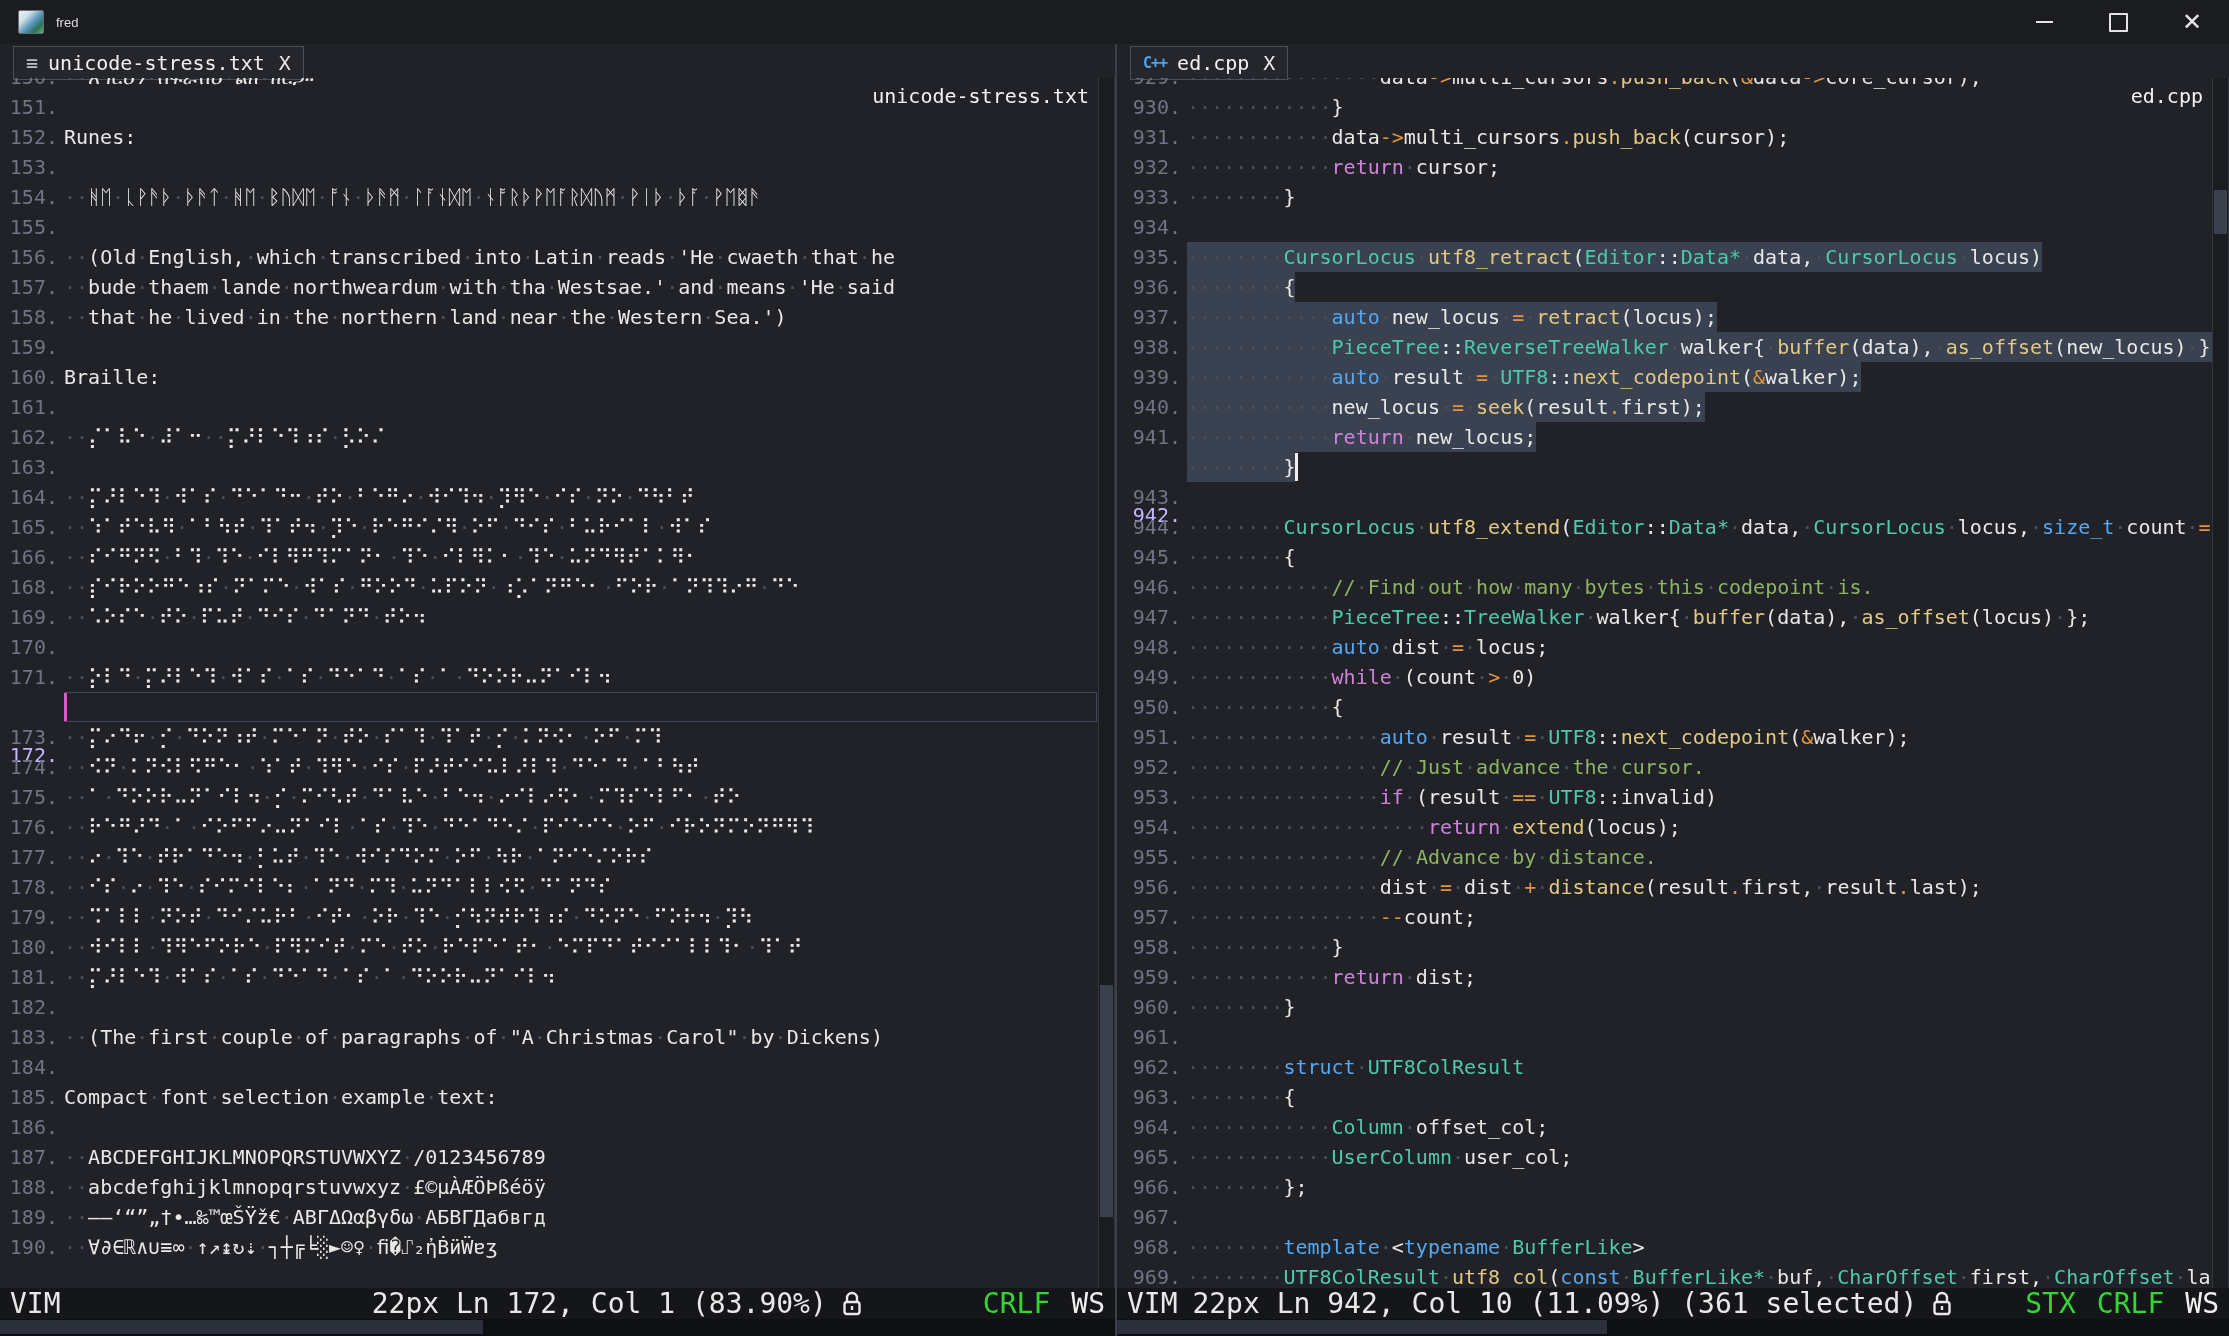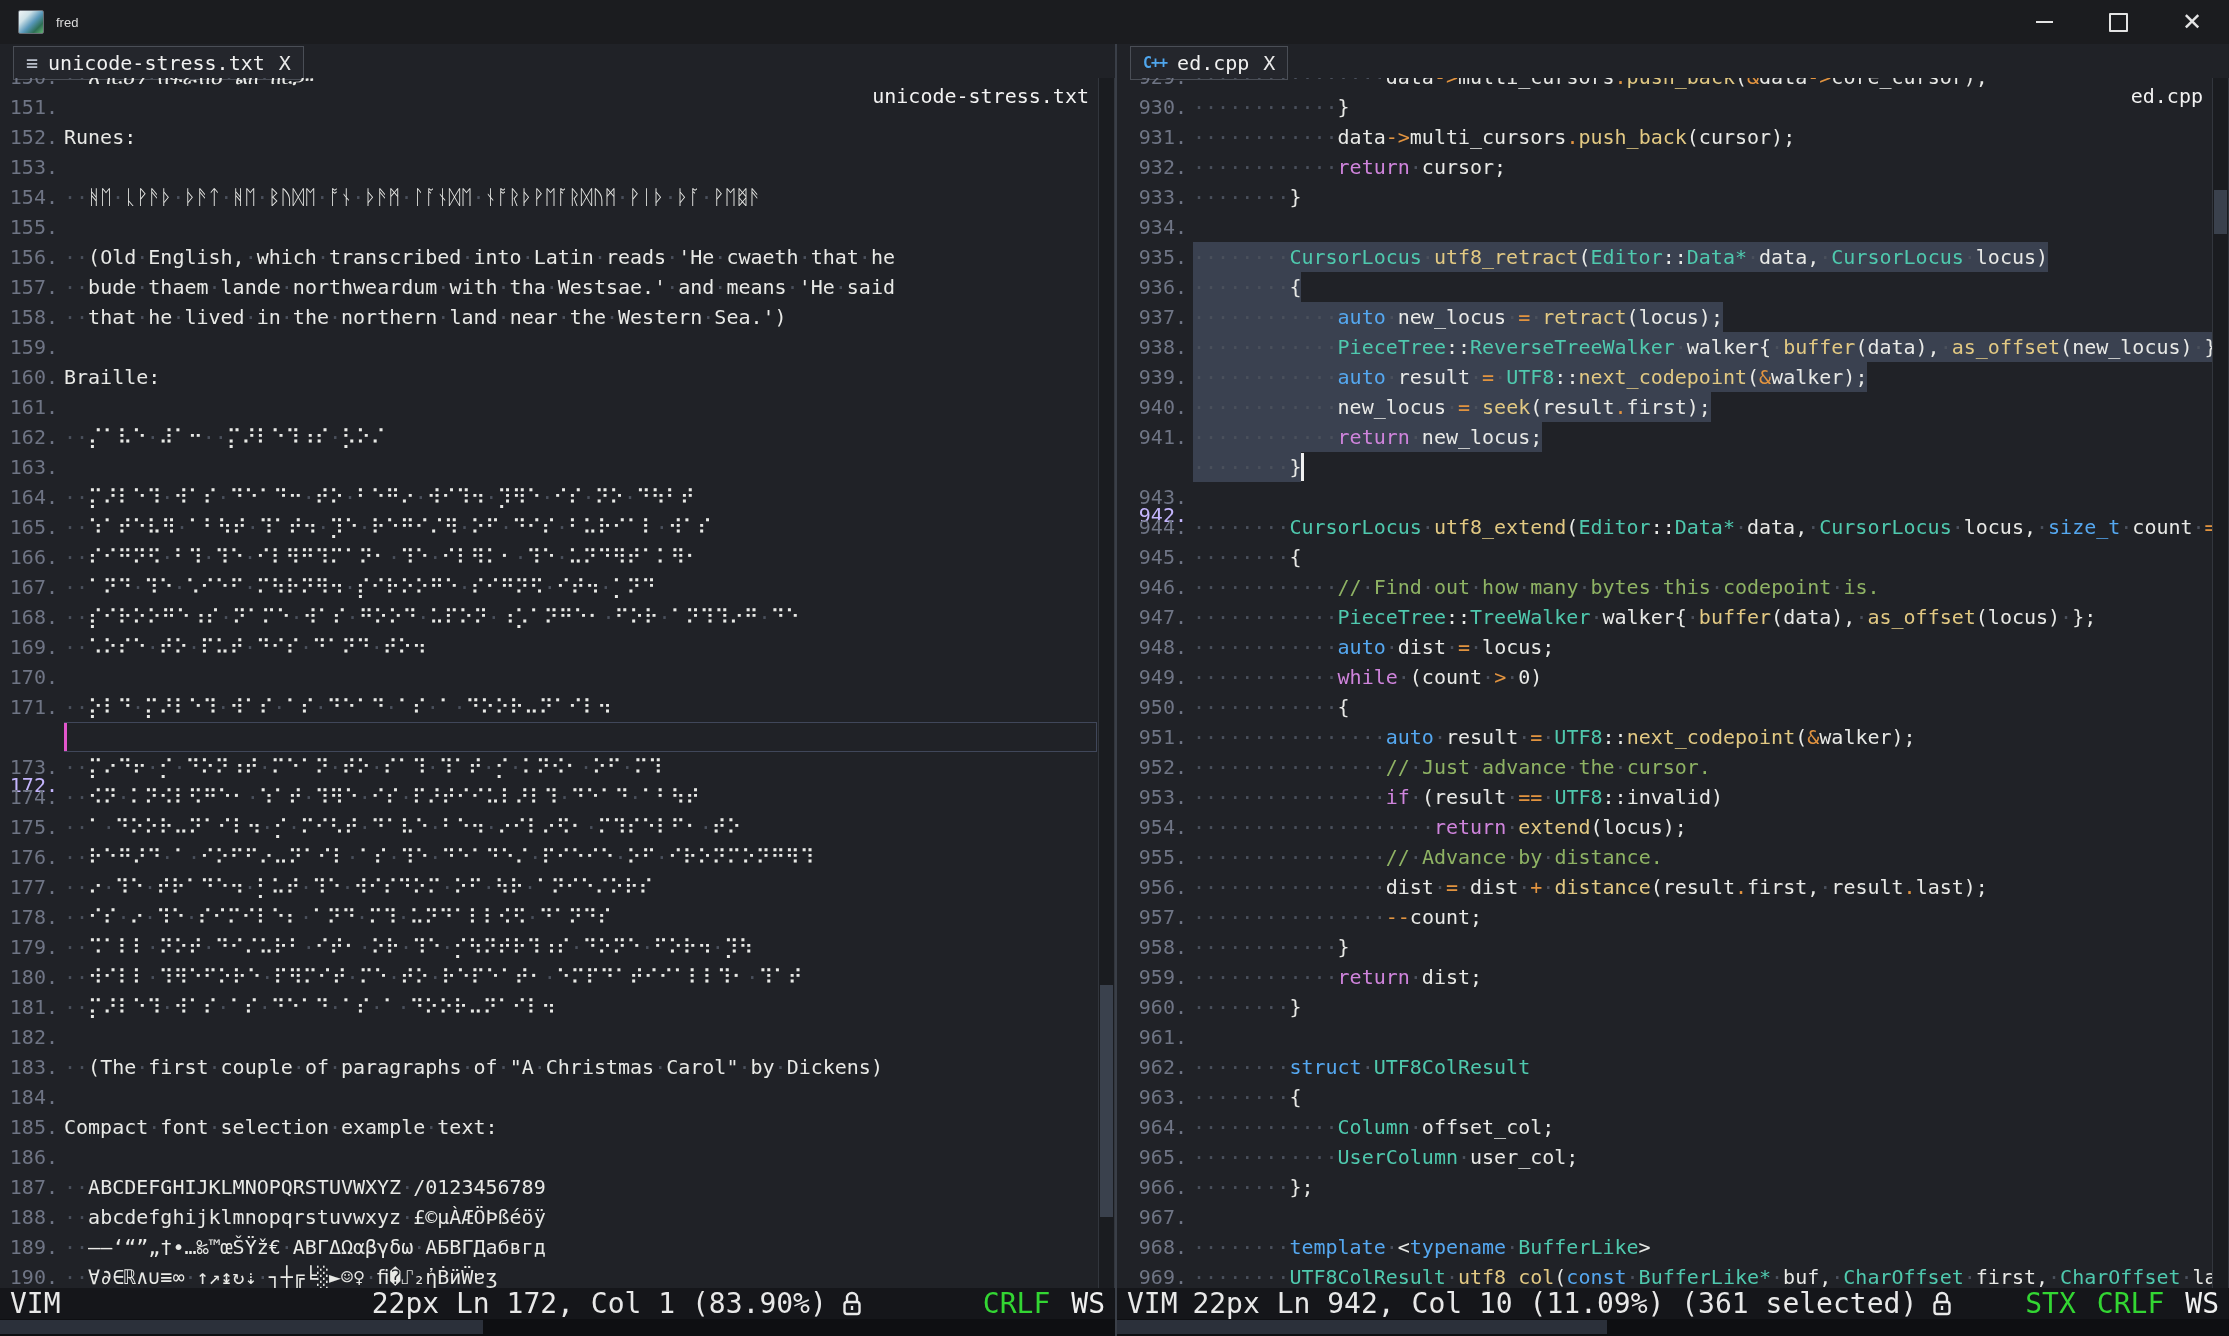--- a/index.html
+++ b/index.html
@@ -27,21 +27,21 @@
 
   .tabbar{position:relative;height:34px;}
   .tab{display:inline-flex;align-items:center;gap:10px;height:32px;margin:2px 0 0 13px;
        padding:0 12px;border:1px solid #4a4e56;background:#24262c;color:#f1f1f1;font-size:20px;}
   .tab .ticon{color:#b9bfca;font-size:20px;line-height:1;}
   .tab .cppicon{color:#4fa6ed;font-weight:bold;font-size:15px;letter-spacing:-1px;}
   .tab .tclose{color:#e8e8e8;margin-left:4px;}
 
   .editor{position:absolute;left:0;right:0;top:34px;bottom:48px;overflow:hidden;}
   .lines{position:absolute;left:0;top:-16px;right:18px;}
-  .pane.right .lines{left:12px;}
+  .pane.right .lines{left:6px;}
   .row{display:flex;height:30px;line-height:30px;font-size:20px;white-space:pre;}
   .ln{flex:none;width:58px;text-align:right;color:#6f7585;margin-right:6px;}
   .ln.curln{color:#c4b5fd;margin-top:48px;}
   .code{flex:1 1 auto;position:relative;}
   .segwrap{display:inline-block;height:30px;}
   .sel .segwrap{background:#3a4150;}
   .selfull .code{background:#3a4150;}
   .cur .code{box-shadow:inset 0 0 0 1px #40475a;}
   .caret{position:absolute;top:1px;bottom:1px;width:3px;}
   .caret.pink{background:#e256cc;}
@@ -110,21 +110,20 @@
           <div class="row"><span class="ln">157.</span><span class="code"><span class="segwrap"><span class="tk-p"><span class="ws">·</span><span class="ws">·</span>bude<span class="ws">·</span>thaem<span class="ws">·</span>lande<span class="ws">·</span>northweardum<span class="ws">·</span>with<span class="ws">·</span>tha<span class="ws">·</span>Westsae.'<span class="ws">·</span>and<span class="ws">·</span>means<span class="ws">·</span>'He<span class="ws">·</span>said</span></span></span></div>
           <div class="row"><span class="ln">158.</span><span class="code"><span class="segwrap"><span class="tk-p"><span class="ws">·</span><span class="ws">·</span>that<span class="ws">·</span>he<span class="ws">·</span>lived<span class="ws">·</span>in<span class="ws">·</span>the<span class="ws">·</span>northern<span class="ws">·</span>land<span class="ws">·</span>near<span class="ws">·</span>the<span class="ws">·</span>Western<span class="ws">·</span>Sea.')</span></span></span></div>
           <div class="row"><span class="ln">159.</span><span class="code"><span class="segwrap"></span></span></div>
           <div class="row"><span class="ln">160.</span><span class="code"><span class="segwrap"><span class="tk-p">Braille:</span></span></span></div>
           <div class="row"><span class="ln">161.</span><span class="code"><span class="segwrap"></span></span></div>
           <div class="row"><span class="ln">162.</span><span class="code"><span class="segwrap"><span class="tk-p"><span class="ws">·</span><span class="ws">·</span>⡌⠁⠧⠑<span class="ws">·</span>⠼⠁⠒<span class="ws">·</span><span class="ws">·</span>⡍⠜⠇⠑⠹⠰⠎<span class="ws">·</span>⡣⠕⠌</span></span></span></div>
           <div class="row"><span class="ln">163.</span><span class="code"><span class="segwrap"></span></span></div>
           <div class="row"><span class="ln">164.</span><span class="code"><span class="segwrap"><span class="tk-p"><span class="ws">·</span><span class="ws">·</span>⡍⠜⠇⠑⠹<span class="ws">·</span>⠺⠁⠎<span class="ws">·</span>⠙⠑⠁⠙⠒<span class="ws">·</span>⠞⠕<span class="ws">·</span>⠃⠑⠛⠔<span class="ws">·</span>⠺⠊⠹⠲<span class="ws">·</span>⡹⠻⠑<span class="ws">·</span>⠊⠎<span class="ws">·</span>⠝⠕<span class="ws">·</span>⠙⠳⠃⠞</span></span></span></div>
           <div class="row"><span class="ln">165.</span><span class="code"><span class="segwrap"><span class="tk-p"><span class="ws">·</span><span class="ws">·</span>⠱⠁⠞⠑⠧⠻<span class="ws">·</span>⠁⠃⠳⠞<span class="ws">·</span>⠹⠁⠞⠲<span class="ws">·</span>⡹⠑<span class="ws">·</span>⠗⠑⠛⠊⠌⠻<span class="ws">·</span>⠕⠋<span class="ws">·</span>⠙⠊⠎<span class="ws">·</span>⠃⠥⠗⠊⠁⠇<span class="ws">·</span>⠺⠁⠎</span></span></span></div>
           <div class="row"><span class="ln">166.</span><span class="code"><span class="segwrap"><span class="tk-p"><span class="ws">·</span><span class="ws">·</span>⠎⠊⠛⠝⠫<span class="ws">·</span>⠃⠹<span class="ws">·</span>⠹⠑<span class="ws">·</span>⠊⠇⠻⠛⠹⠍⠁⠝⠂<span class="ws">·</span>⠹⠑<span class="ws">·</span>⠊⠇⠻⠅⠂<span class="ws">·</span>⠹⠑<span class="ws">·</span>⠥⠝⠙⠻⠞⠁⠅⠻⠂</span></span></span></div>
-          <div class="row"><span class="ln">167.</span><span class="code"><span class="segwrap"><span class="tk-p"><span class="ws">·</span><span class="ws">·</span>⠁⠝⠙<span class="ws">·</span>⠹⠑<span class="ws">·</span>⠡⠊⠑⠋<span class="ws">·</span>⠍⠳⠗⠝⠻⠲<span class="ws">·</span>⡎⠊⠗⠕⠕⠛⠑<span class="ws">·</span>⠎⠊⠛⠝⠫<span class="ws">·</span>⠊⠞⠲<span class="ws">·</span>⡁⠝⠙</span></span></span></div>
           <div class="row"><span class="ln">168.</span><span class="code"><span class="segwrap"><span class="tk-p"><span class="ws">·</span><span class="ws">·</span>⡎⠊⠗⠕⠕⠛⠑⠰⠎<span class="ws">·</span>⠝⠁⠍⠑<span class="ws">·</span>⠺⠁⠎<span class="ws">·</span>⠛⠕⠕⠙<span class="ws">·</span>⠥⠏⠕⠝<span class="ws">·</span>⠰⡡⠁⠝⠛⠑⠂<span class="ws">·</span>⠋⠕⠗<span class="ws">·</span>⠁⠝⠹⠹⠔⠛<span class="ws">·</span>⠙⠑</span></span></span></div>
           <div class="row"><span class="ln">169.</span><span class="code"><span class="segwrap"><span class="tk-p"><span class="ws">·</span><span class="ws">·</span>⠡⠕⠎⠑<span class="ws">·</span>⠞⠕<span class="ws">·</span>⠏⠥⠞<span class="ws">·</span>⠙⠊⠎<span class="ws">·</span>⠙⠁⠝⠙<span class="ws">·</span>⠞⠕⠲</span></span></span></div>
           <div class="row"><span class="ln">170.</span><span class="code"><span class="segwrap"></span></span></div>
           <div class="row"><span class="ln">171.</span><span class="code"><span class="segwrap"><span class="tk-p"><span class="ws">·</span><span class="ws">·</span>⡕⠇⠙<span class="ws">·</span>⡍⠜⠇⠑⠹<span class="ws">·</span>⠺⠁⠎<span class="ws">·</span>⠁⠎<span class="ws">·</span>⠙⠑⠁⠙<span class="ws">·</span>⠁⠎<span class="ws">·</span>⠁<span class="ws">·</span>⠙⠕⠕⠗⠤⠝⠁⠊⠇⠲</span></span></span></div>
           <div class="row cur"><span class="ln curln">172.</span><span class="code"><span class="segwrap"></span><span class="caret pink" style="left: 0ch;"></span></span></div>
           <div class="row"><span class="ln">173.</span><span class="code"><span class="segwrap"><span class="tk-p"><span class="ws">·</span><span class="ws">·</span>⡍⠔⠙⠖<span class="ws">·</span>⡊<span class="ws">·</span>⠙⠕⠝⠰⠞<span class="ws">·</span>⠍⠑⠁⠝<span class="ws">·</span>⠞⠕<span class="ws">·</span>⠎⠁⠹<span class="ws">·</span>⠹⠁⠞<span class="ws">·</span>⡊<span class="ws">·</span>⠅⠝⠪⠂<span class="ws">·</span>⠕⠋<span class="ws">·</span>⠍⠹</span></span></span></div>
           <div class="row"><span class="ln">174.</span><span class="code"><span class="segwrap"><span class="tk-p"><span class="ws">·</span><span class="ws">·</span>⠪⠝<span class="ws">·</span>⠅⠝⠪⠇⠫⠛⠑⠂<span class="ws">·</span>⠱⠁⠞<span class="ws">·</span>⠹⠻⠑<span class="ws">·</span>⠊⠎<span class="ws">·</span>⠏⠜⠞⠊⠊⠥⠇⠜⠇⠹<span class="ws">·</span>⠙⠑⠁⠙<span class="ws">·</span>⠁⠃⠳⠞</span></span></span></div>
           <div class="row"><span class="ln">175.</span><span class="code"><span class="segwrap"><span class="tk-p"><span class="ws">·</span><span class="ws">·</span>⠁<span class="ws">·</span>⠙⠕⠕⠗⠤⠝⠁⠊⠇⠲<span class="ws">·</span>⡊<span class="ws">·</span>⠍⠊⠣⠞<span class="ws">·</span>⠙⠁⠧⠑<span class="ws">·</span>⠃⠑⠲<span class="ws">·</span>⠔⠊⠇⠔⠫⠂<span class="ws">·</span>⠍⠹⠎⠑⠇⠋⠂<span class="ws">·</span>⠞⠕</span></span></span></div>
           <div class="row"><span class="ln">176.</span><span class="code"><span class="segwrap"><span class="tk-p"><span class="ws">·</span><span class="ws">·</span>⠗⠑⠛⠜⠙<span class="ws">·</span>⠁<span class="ws">·</span>⠊⠕⠋⠋⠔⠤⠝⠁⠊⠇<span class="ws">·</span>⠁⠎<span class="ws">·</span>⠹⠑<span class="ws">·</span>⠙⠑⠁⠙⠑⠌<span class="ws">·</span>⠏⠊⠑⠊⠑<span class="ws">·</span>⠕⠋<span class="ws">·</span>⠊⠗⠕⠝⠍⠕⠝⠛⠻⠹</span></span></span></div>
           <div class="row"><span class="ln">177.</span><span class="code"><span class="segwrap"><span class="tk-p"><span class="ws">·</span><span class="ws">·</span>⠔<span class="ws">·</span>⠹⠑<span class="ws">·</span>⠞⠗⠁⠙⠑⠲<span class="ws">·</span>⡃⠥⠞<span class="ws">·</span>⠹⠑<span class="ws">·</span>⠺⠊⠎⠙⠕⠍<span class="ws">·</span>⠕⠋<span class="ws">·</span>⠳⠗<span class="ws">·</span>⠁⠝⠊⠑⠌⠕⠗⠎</span></span></span></div>

